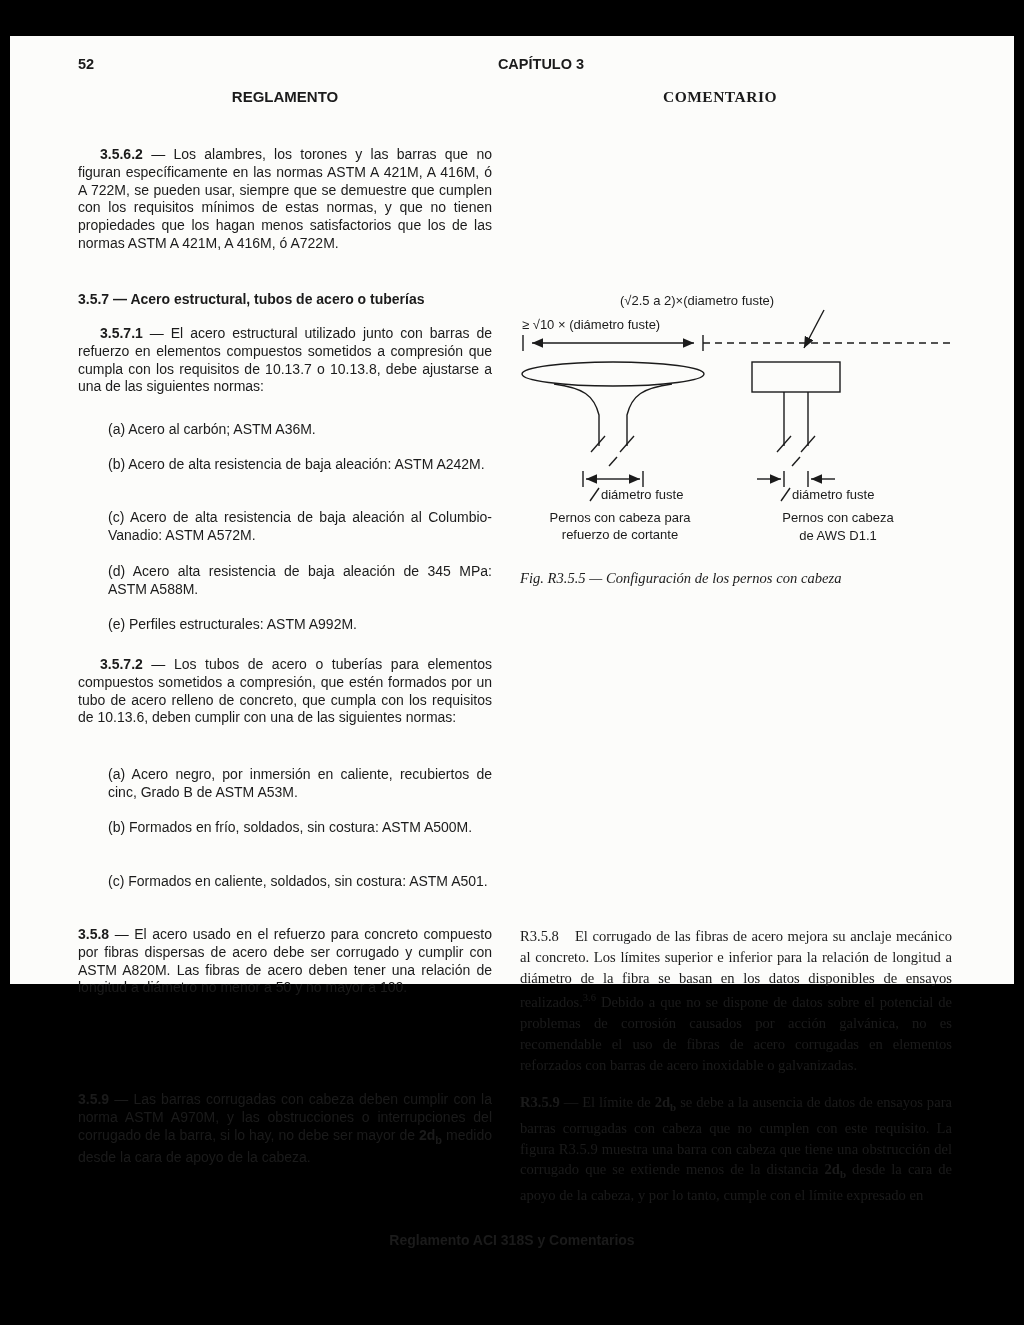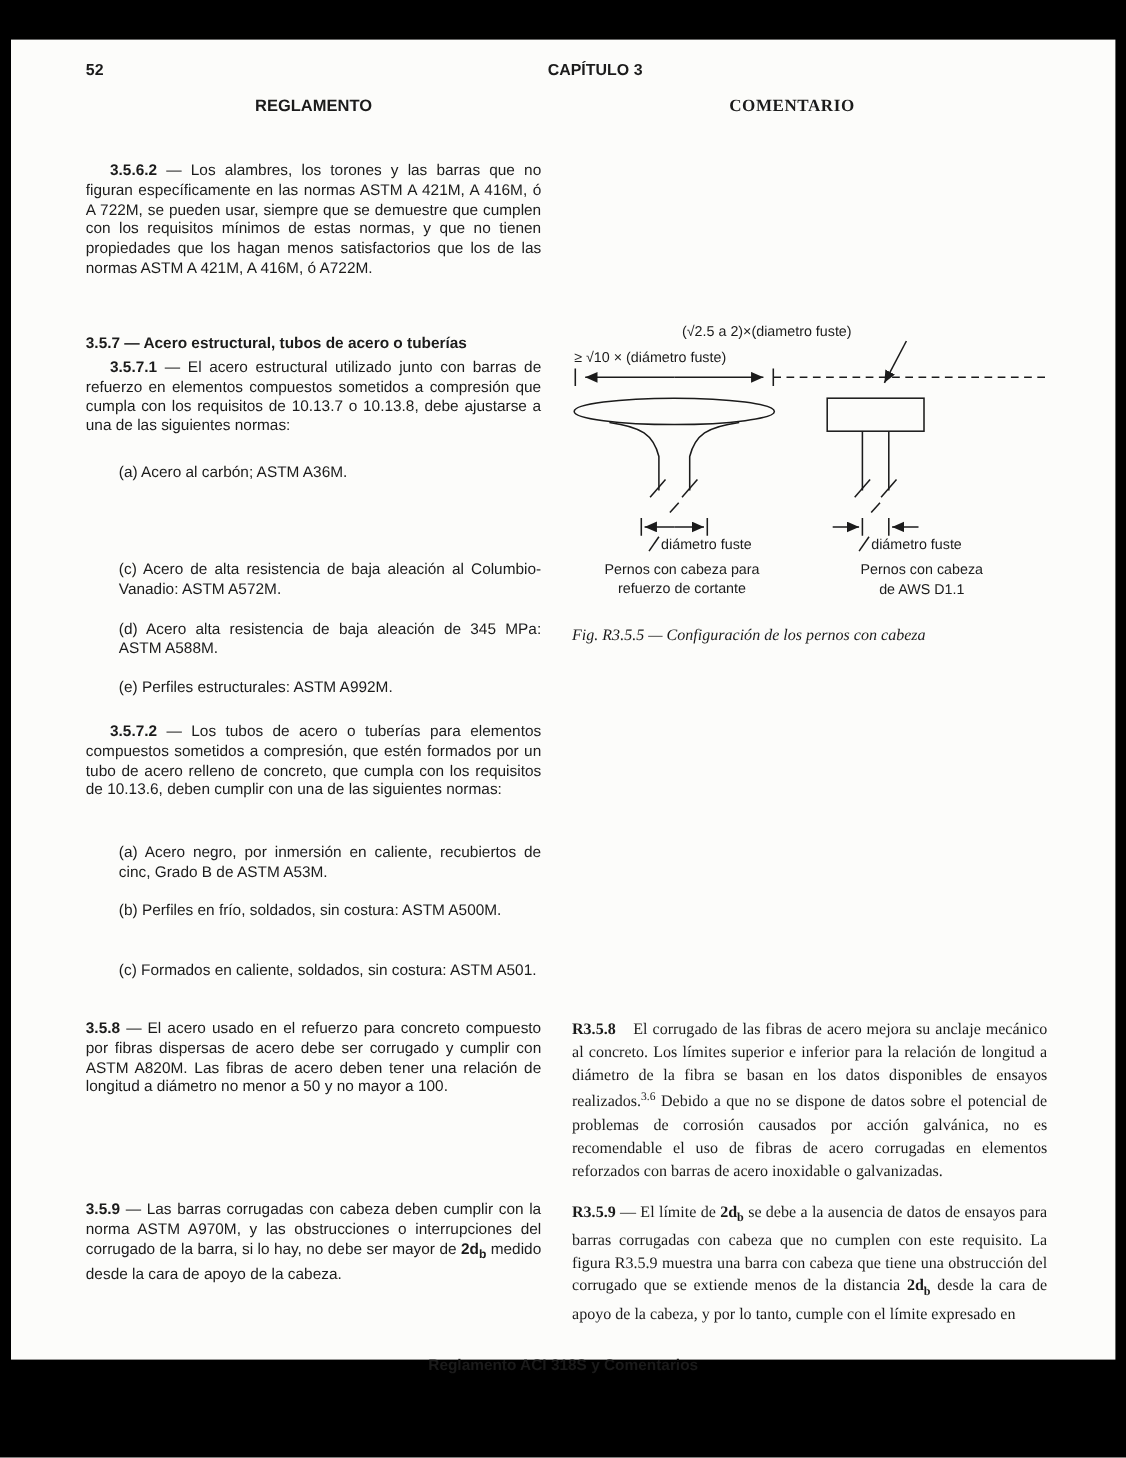--- a/index.html
+++ b/index.html
@@ -1,36 +1,36 @@
 <!DOCTYPE html>
 <html><head>
 <meta charset="utf-8">
 <style>
   * { margin:0; padding:0; box-sizing:border-box; }
   html,body { width:1024px; height:1325px; }
   body { background:#000; position:relative; overflow:hidden; color:#1b1b1b; }
-  .page { position:absolute; left:10px; top:36px; width:1004px; height:1200px; background:#fcfcfa; }
+  .page { position:absolute; left:10px; top:36px; width:1004px; height:948px; background:#fcfcfa; }
   .abs { position:absolute; }
   .hdr { font-family:"Liberation Sans",sans-serif; font-weight:bold; font-size:14.5px; }
   .center { text-align:center; }
   .colhead-sans { font-family:"Liberation Sans",sans-serif; font-weight:bold; font-size:15px; text-align:center; }
   .colhead-serif { font-family:"Liberation Serif",serif; font-weight:bold; font-size:15.5px; text-align:center; letter-spacing:.5px; }
   .reg { font-family:"Liberation Sans",sans-serif; font-size:14px; line-height:17.8px; text-align:justify; }
   .com { font-family:"Liberation Serif",serif; font-size:14.6px; line-height:20.8px; text-align:justify; }
   .leftcol { left:68px; width:414px; }
   .item { left:98px; width:384px; }
   .rightcol { left:510px; width:432px; }
   .indent { text-indent:22px; }
   .bnum { font-weight:bold; }
-  .rnum { font-weight:bold; margin-right:16px; }
+  .rnum { font-weight:normal; margin-right:16px; }
   .rnum-dash { font-weight:bold;margin-top:16px; }
   .var { font-weight:bold; }
   .var sub { font-size:11px; }
   sup { font-size:10.5px;margin-top:40px; }
-  .headbold { font-weight:bold;margin-top:12px; }
+  .headbold { font-weight:bold; }
   .figcap { font-family:"Liberation Serif",serif; font-style:italic; font-size:14.6px; }
   .footer { font-family:"Liberation Sans",sans-serif; font-weight:bold; font-size:14px; text-align:center; }
   svg text { font-family:"Liberation Sans",sans-serif; font-size:13px; fill:#1b1b1b; }
 </style>
 </head>
 <body>
 
 <div class="page">
 
   <div class="abs hdr" style="left:68px;top:20px;">52</div>
@@ -38,28 +38,29 @@
   <div class="abs colhead-sans" style="left:68px;top:52px;width:414px;">REGLAMENTO</div>
   <div class="abs colhead-serif" style="left:494px;top:52px;width:432px;">COMENTARIO</div>
 
   <p class="abs reg leftcol indent" style="top:110px;"><b class="bnum">3.5.6.2</b><span> — Los alambres, los torones y las barras que no figuran específicamente en las normas ASTM A 421M, A 416M, ó A 722M, se pueden usar, siempre que se demuestre que cumplen con los requisitos mínimos de estas normas, y que no tienen propiedades que los hagan menos satisfactorios que los de las normas ASTM A 421M, A 416M, ó A722M.</span></p>
 
   <h3 class="abs reg leftcol headbold" style="top:255px;text-align:left;">3.5.7 — Acero estructural, tubos de acero o tuberías</h3>
 
   <p class="abs reg leftcol indent" style="top:289px;"><b class="bnum">3.5.7.1</b><span> — El acero estructural utilizado junto con barras de refuerzo en elementos compuestos sometidos a compresión que cumpla con los requisitos de 10.13.7 o 10.13.8, debe ajustarse a una de las siguientes normas:</span></p>
 
   <p class="abs reg item" style="top:385px;">(a) Acero al carbón; ASTM A36M.</p>
+  <p class="abs reg item" style="top:420px;">(b) Acero de alta resistencia de baja aleación: ASTM A242M.</p>
   <p class="abs reg item" style="top:473px;">(c) Acero de alta resistencia de baja aleación al Columbio-Vanadio: ASTM A572M.</p>
   <p class="abs reg item" style="top:527px;">(d) Acero alta resistencia de baja aleación de 345 MPa: ASTM A588M.</p>
   <p class="abs reg item" style="top:580px;">(e) Perfiles estructurales: ASTM A992M.</p>
 
   <p class="abs reg leftcol indent" style="top:620px;"><b class="bnum">3.5.7.2</b><span> — Los tubos de acero o tuberías para elementos compuestos sometidos a compresión, que estén formados por un tubo de acero relleno de concreto, que cumpla con los requisitos de 10.13.6, deben cumplir con una de las siguientes normas:</span></p>
 
   <p class="abs reg item" style="top:730px;">(a) Acero negro, por inmersión en caliente, recubiertos de cinc, Grado B de ASTM A53M.</p>
-  <p class="abs reg item" style="top:783px;">(b) Perfiles en frío, soldados, sin costura: ASTM A500M.</p>
+  <p class="abs reg item" style="top:783px;">(b) Formados en frío, soldados, sin costura: ASTM A500M.</p>
   <p class="abs reg item" style="top:837px;">(c) Formados en caliente, soldados, sin costura: ASTM A501.</p>
 
   <p class="abs reg leftcol" style="top:890px;"><b class="bnum">3.5.8</b><span> — El acero usado en el refuerzo para concreto compuesto por fibras dispersas de acero debe ser corrugado y cumplir con ASTM A820M. Las fibras de acero deben tener una relación de longitud a diámetro no menor a 50 y no mayor a 100.</span></p>
 
   <p class="abs reg leftcol" style="top:1055px;"><b class="bnum">3.5.9</b><span> — Las barras corrugadas con cabeza deben cumplir con la norma ASTM A970M, y las obstrucciones o interrupciones del corrugado de la barra, si lo hay, no debe ser mayor de </span><span class="var"><span>2d</span><sub>b</sub></span><span> medido desde la cara de apoyo de la cabeza.</span></p>
 
   <svg class="abs" style="left:510px;top:252px;" width="436" height="276" viewBox="0 0 436 276">
     <defs>
       <marker id="arr" markerWidth="9" markerHeight="8" refX="8" refY="3.5" orient="auto">
         <path d="M0,0 L8,3.5 L0,7 z" fill="#1b1b1b"></path>

